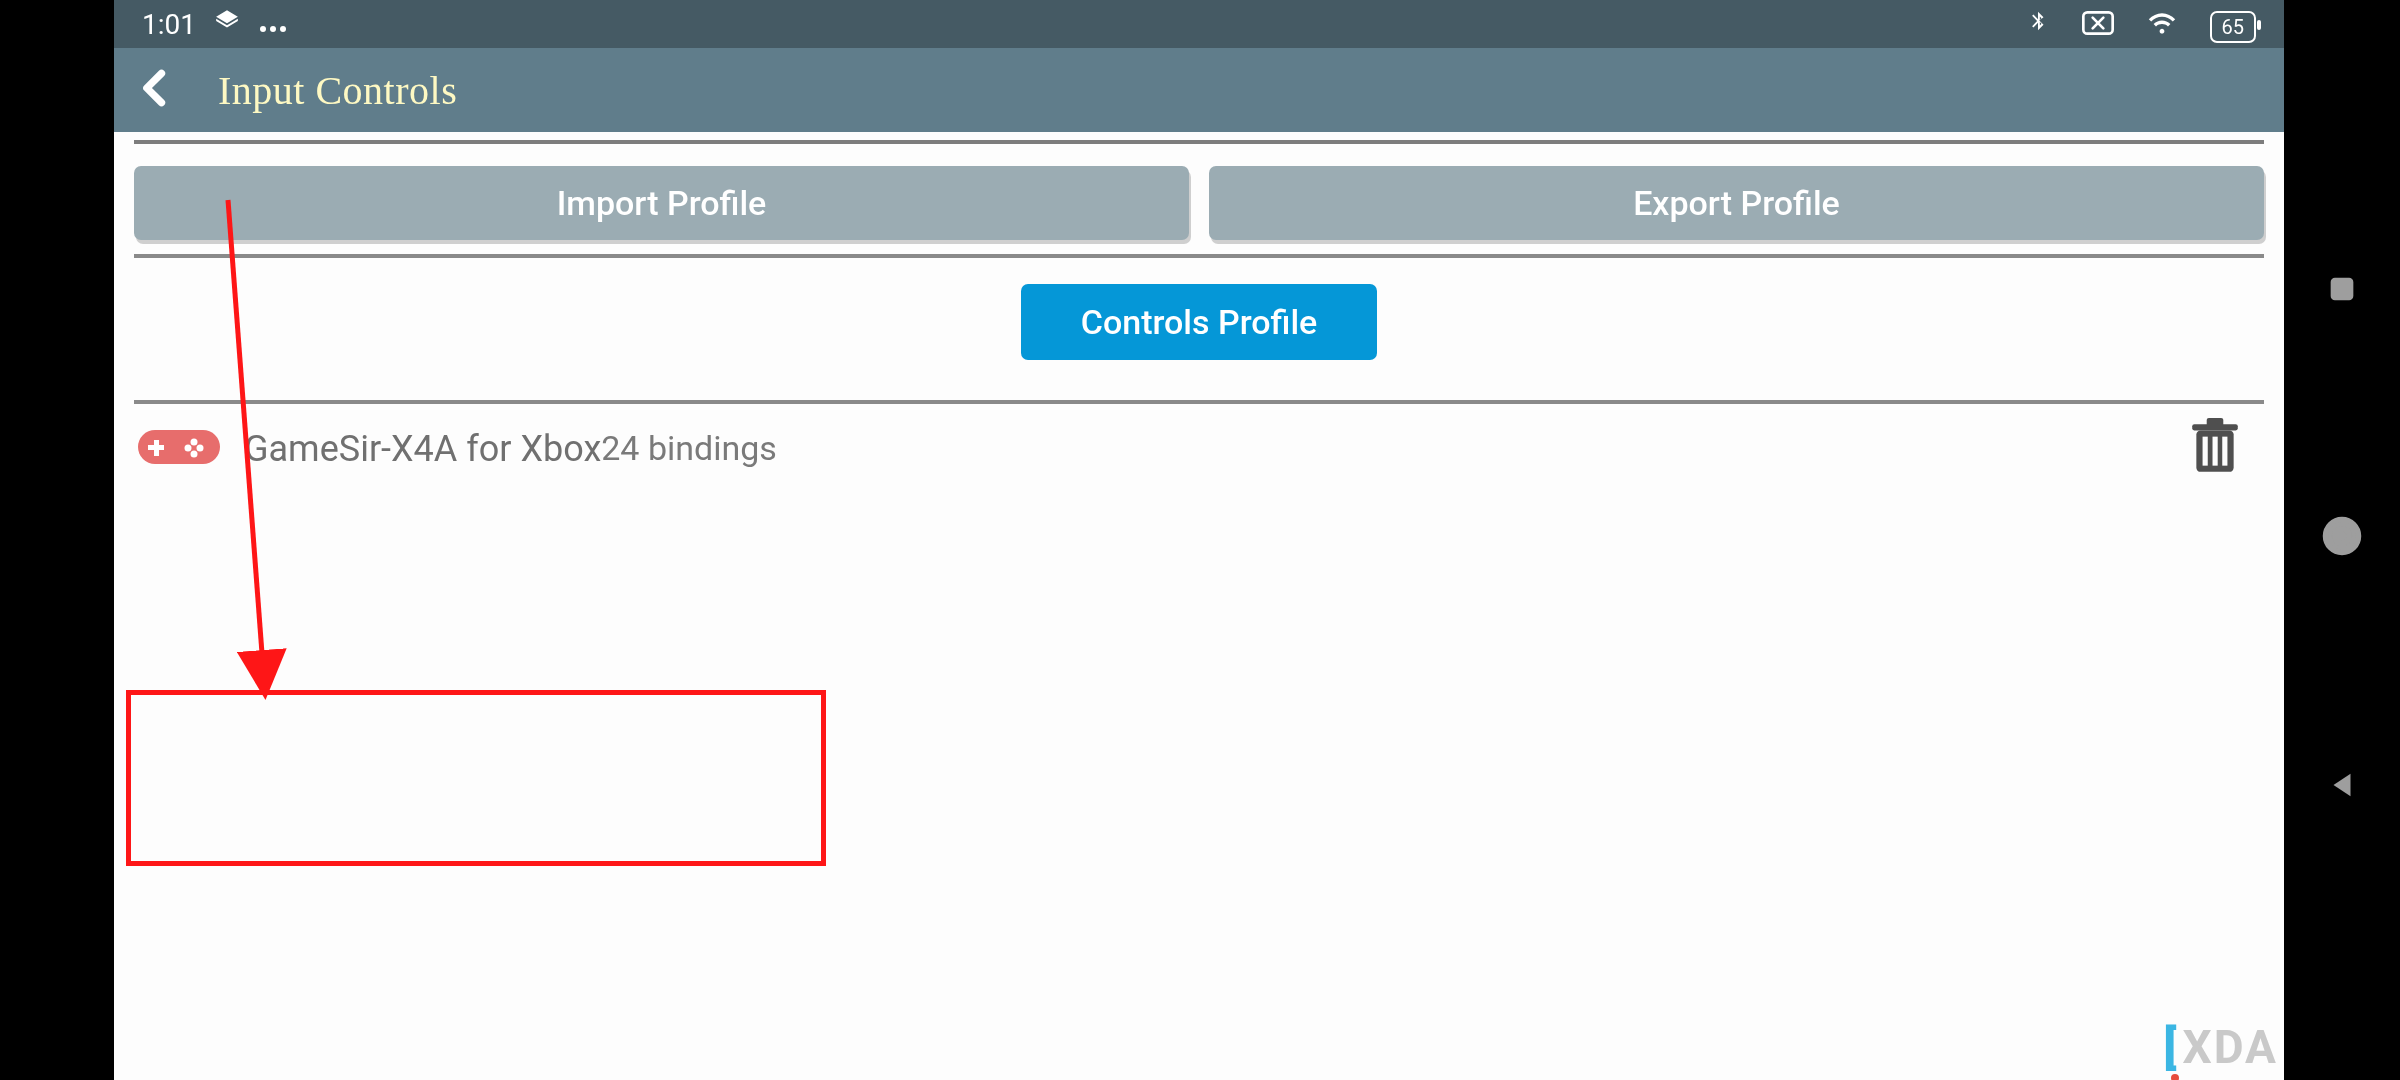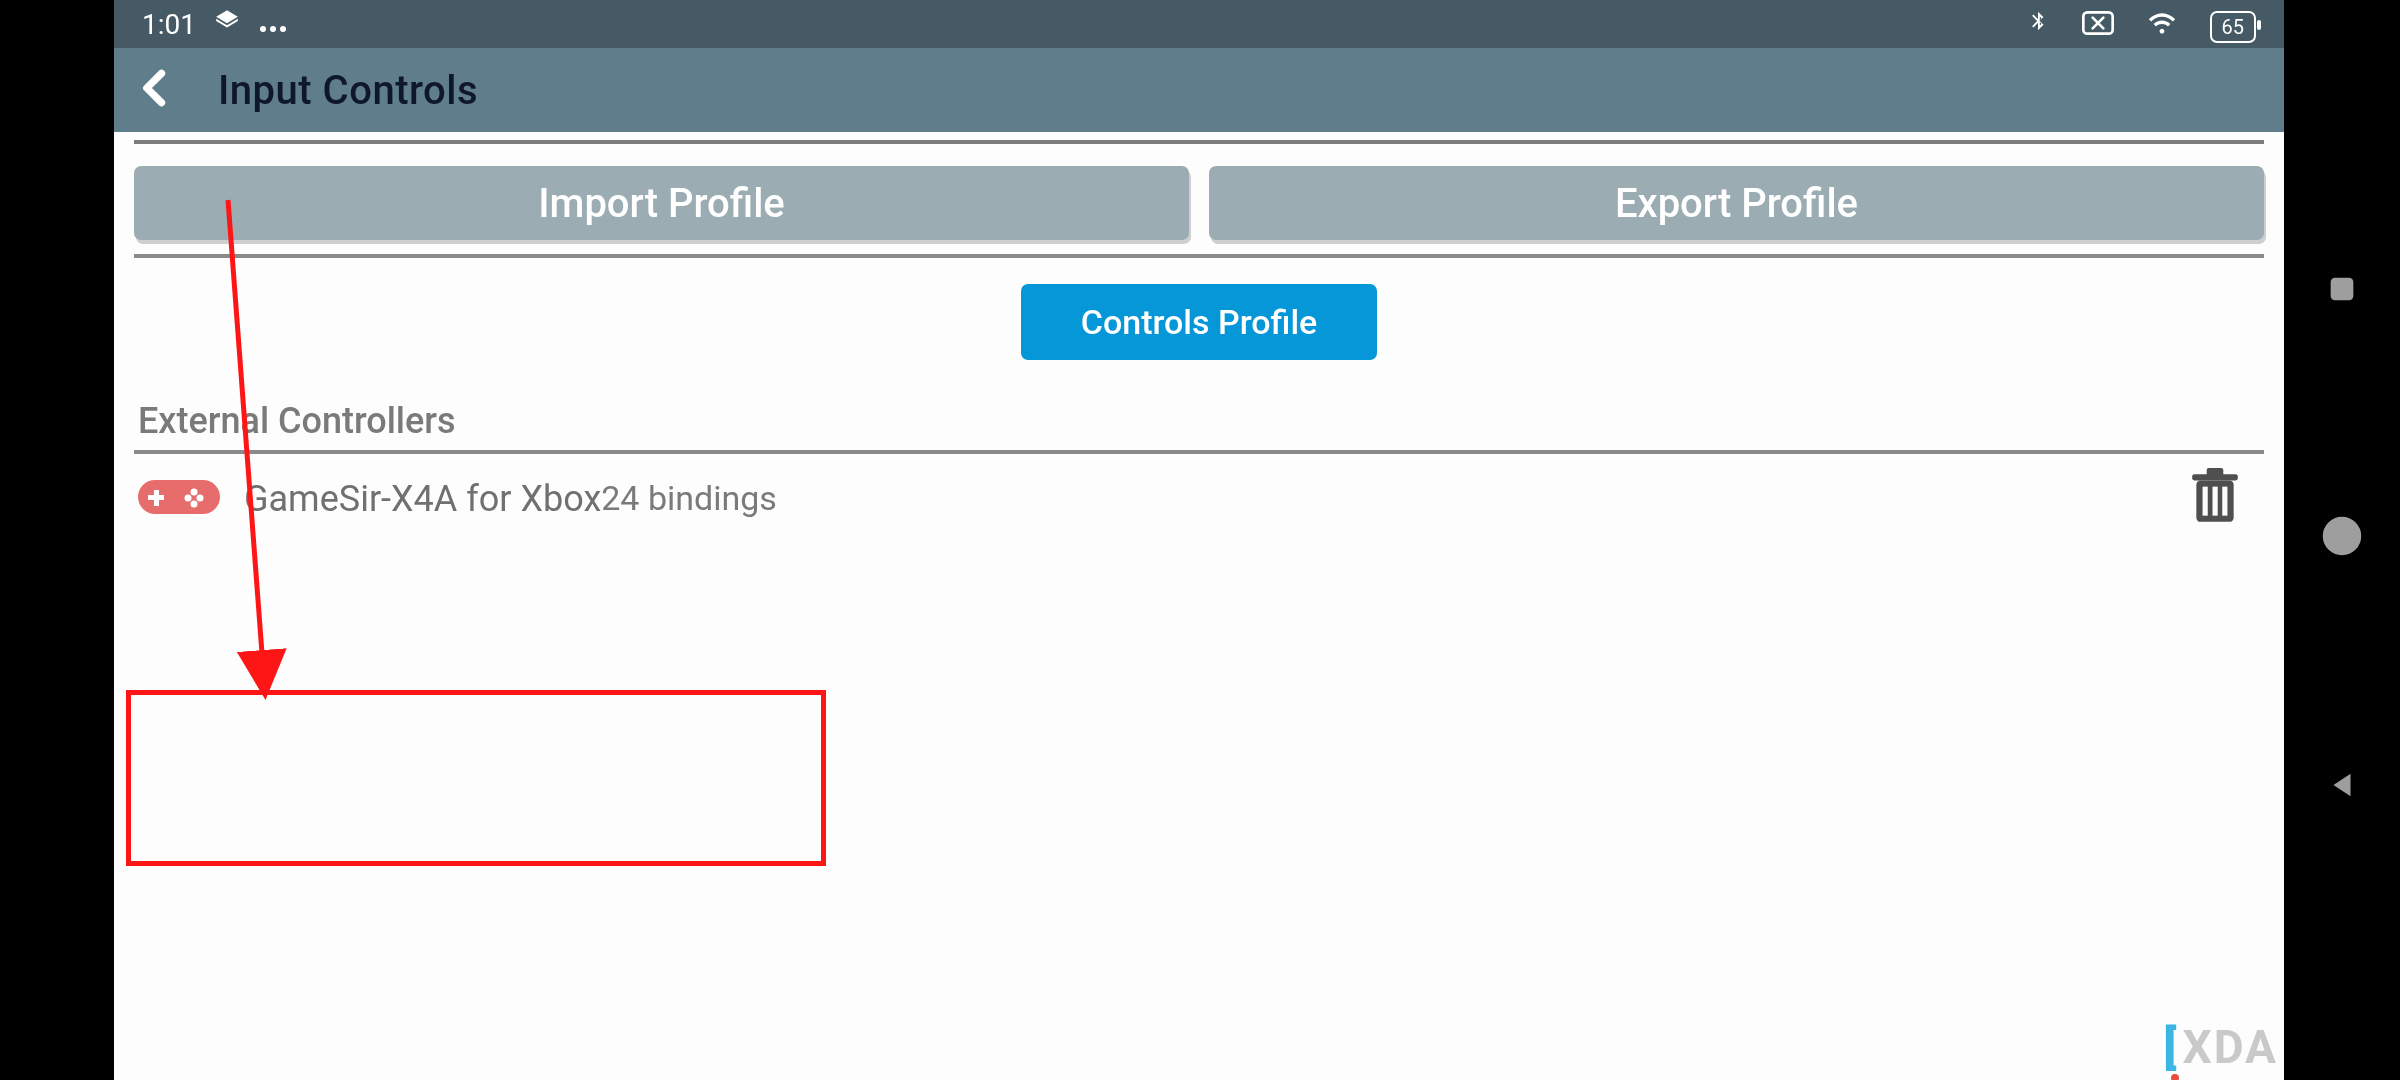--- a/index.html
+++ b/index.html
@@ -45,37 +45,37 @@
 
   .title-bar {
     height: 84px;
     background: #607d8b;
     display: flex;
     align-items: center;
     padding: 0 20px;
     gap: 40px;
   }
   .back-btn svg { width: 44px; height: 44px; }
-  .title-text { color: #0f172a; font-size: 40px; font-weight: 500; letter-spacing: 0.5px; }
+  .title-text { color: #fef9c3; font-size: 40px; font-weight: 500; letter-spacing: 0.5px; font-family: Liberation Serif, serif; }
   
   .content { padding: 0 20px; }
   .hr { height: 4px; background: #7d7d7d; margin: 8px 0 0 0; }
   .hr2 { height: 4px; background: #8a8a8a; }
 
   .btn-row { display: flex; gap: 20px; padding: 22px 0 14px 0; }
   .grey-btn {
     flex: 1;
     background: #9bacb3;
     color: #fff;
     height: 74px;
     border-radius: 7px;
     display: flex;
     align-items: center;
     justify-content: center;
-    font-size: 40px;
+    font-size: 34px;
     font-weight: 500;
     box-shadow: 2px 4px 0px rgba(0,0,0,0.18);
   }
 
   .blue-btn-wrap { display: flex; justify-content: center; padding: 26px 0 40px 0; }
   .blue-btn {
     background: #0597d7;
     color: #fff;
     padding: 0 60px;
     height: 76px;
@@ -198,21 +198,20 @@
   <div class="content">
     <div class="hr"></div>
     <div class="btn-row">
       <div class="grey-btn">Import Profile</div>
       <div class="grey-btn">Export Profile</div>
     </div>
     <div class="hr2"></div>
     <div class="blue-btn-wrap">
       <div class="blue-btn">Controls Profile</div>
     </div>
-    <div class="section-label">External Controllers</div>
     <div class="hr2"></div>
 
     <div id="controllers">
         <div class="ctrl-item">
     <span>
       <svg width="82" height="46" viewBox="0 0 82 46">
         <rect x="0" y="6" width="82" height="34" rx="17" fill="#e76d6c"></rect>
         <rect x="16" y="16" width="5" height="16" fill="#fff"></rect>
         <rect x="10" y="21" width="16" height="5" fill="#fff"></rect>
         <circle cx="56" cy="18" r="3.5" fill="#fff"></circle>

